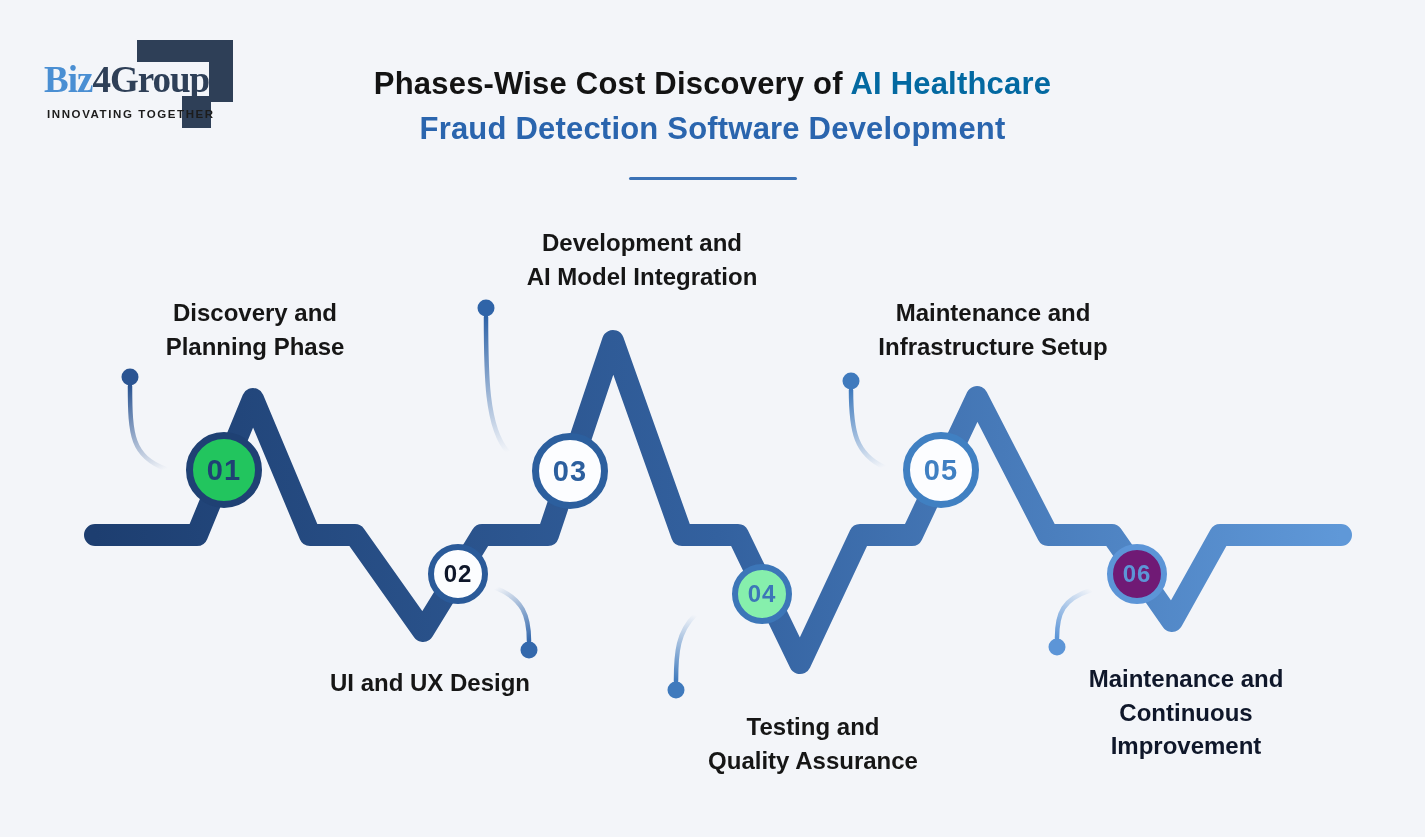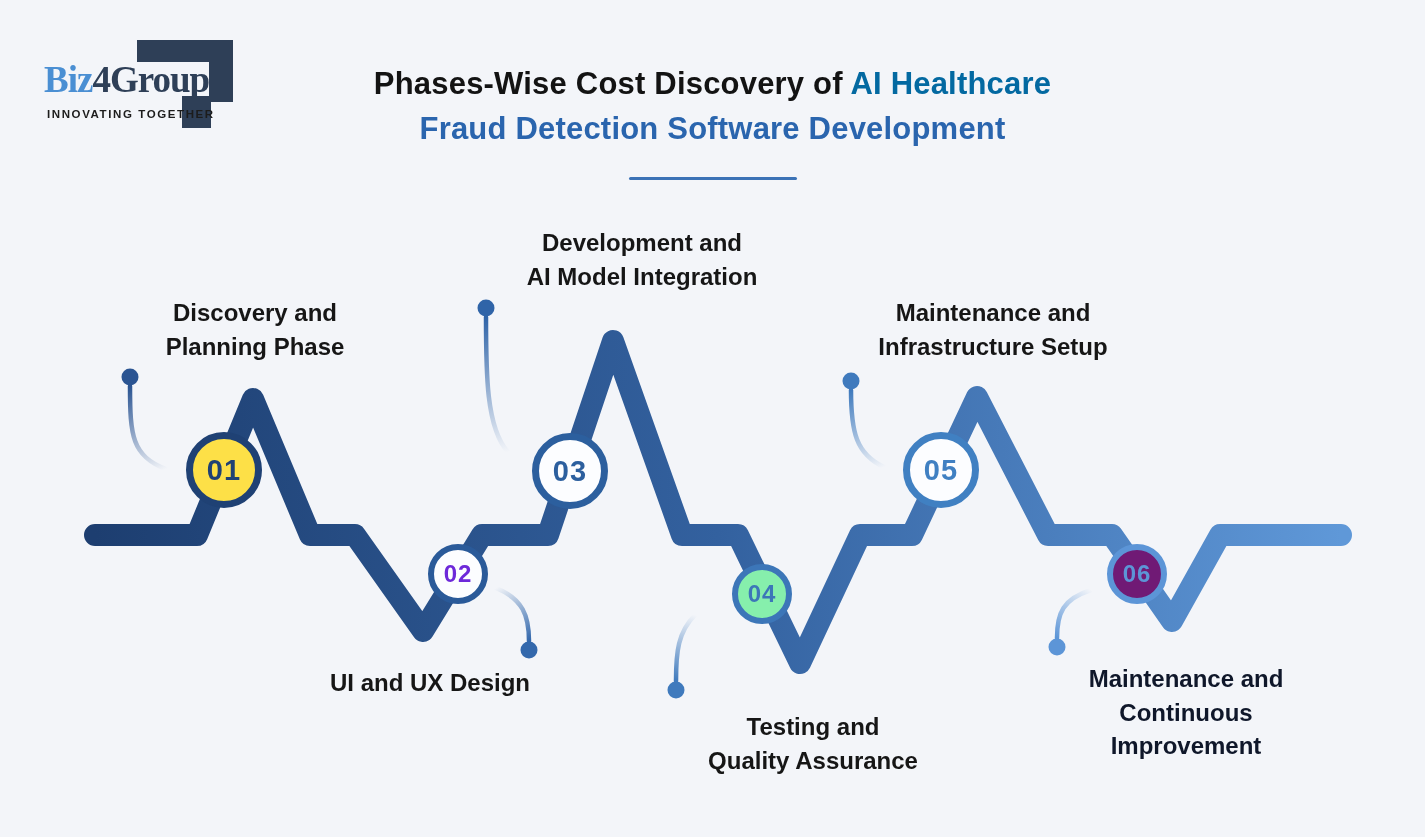--- a/index.html
+++ b/index.html
@@ -101,24 +101,24 @@
     <span style="color: rgb(74, 143, 211);">Biz</span><span style="color: rgb(46, 63, 87);">4</span><span style="color: rgb(46, 63, 87);">Group</span>
   </div>
   <div class="tagline">INNOVATING TOGETHER</div>
 
   <div class="title" style="color: rgb(19, 19, 19);">
     <span>Phases-Wise Cost Discovery of </span><span style="color: #0369a1; text-align: center;">AI Healthcare</span><br>
     <span style="color: rgb(42, 101, 174);">Fraud Detection Software Development</span>
   </div>
   <div class="underline" style="background-color: rgb(59, 114, 182);"></div>
 
-  <div class="badge lg" style="left: 186px; top: 432px; border-color: rgb(31, 65, 116); color: rgb(31, 65, 116); background-color: #fde047;">
+  <div class="badge lg" style="left: 186px; top: 432px; border-color: rgb(31, 65, 116); color: rgb(31, 65, 116); background-color: #22c55e;">
     <span>01</span>
   </div>
-  <div class="badge sm" style="left: 428px; top: 544px; border-color: rgb(42, 90, 153); color: #6d28d9; background-color: rgb(252, 253, 255);">
+  <div class="badge sm" style="left: 428px; top: 544px; border-color: rgb(42, 90, 153); color: #0f172a; background-color: rgb(252, 253, 255);">
     <span>02</span>
   </div>
   <div class="badge lg" style="left: 532px; top: 433px; border-color: rgb(44, 95, 158); color: rgb(44, 95, 158); background-color: rgb(252, 253, 255);">
     <span>03</span>
   </div>
   <div class="badge sm" style="left: 732px; top: 564px; border-color: rgb(60, 118, 184); color: rgb(60, 118, 184); background-color: #86efac;">
     <span>04</span>
   </div>
   <div class="badge lg" style="left: 903px; top: 432px; border-color: rgb(64, 128, 194); color: rgb(64, 128, 194); background-color: rgb(252, 253, 255);">
     <span>05</span>

